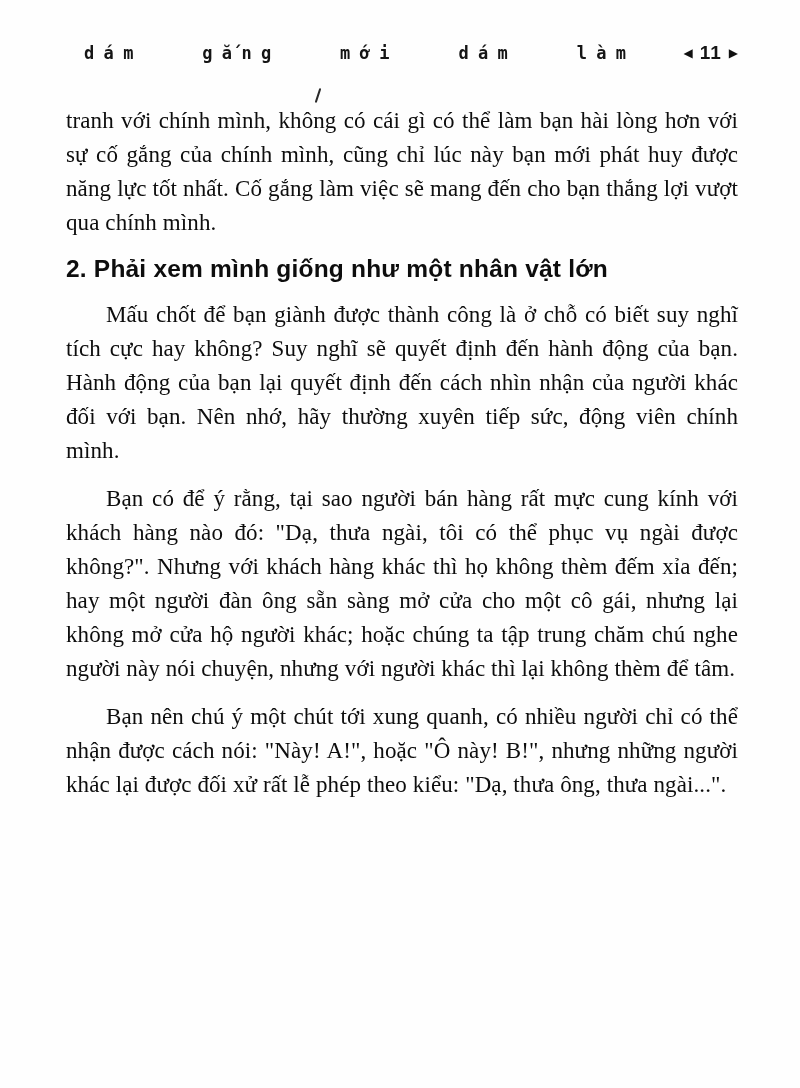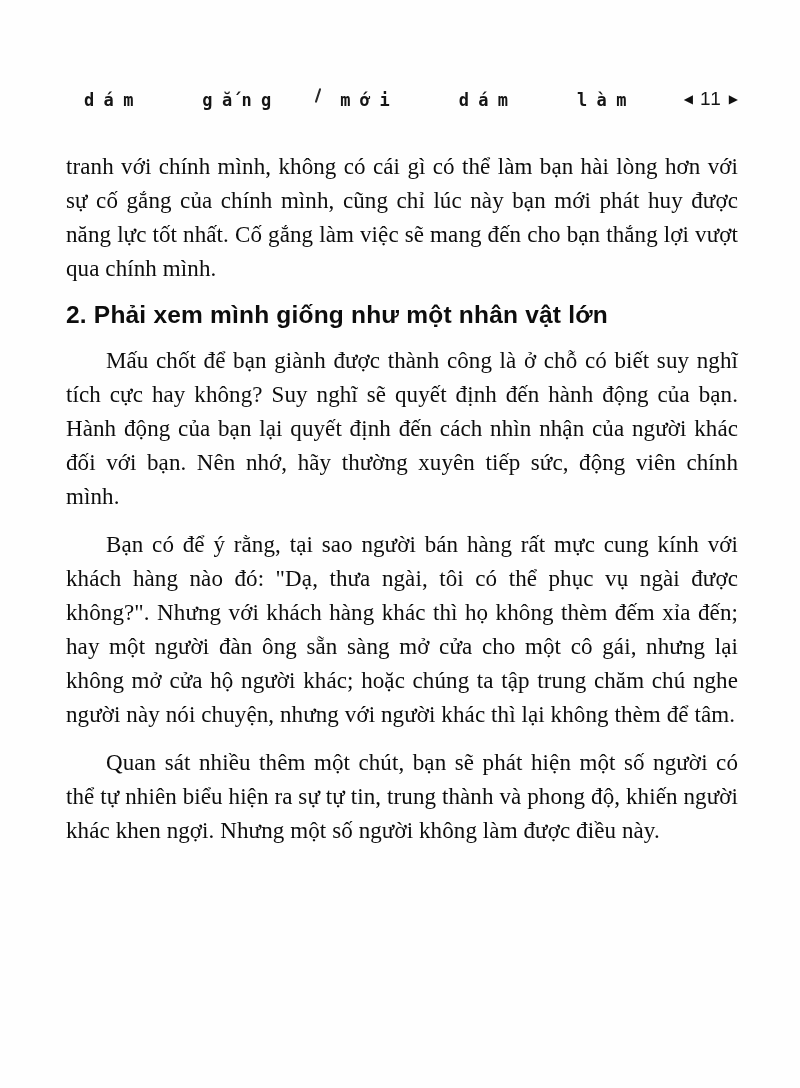--- a/index.html
+++ b/index.html
@@ -14,23 +14,23 @@
     margin: 0 auto;
     background: #fefefe;
     color: #0d0d0d;
     overflow: hidden;
     box-sizing: border-box;
   }
 
   
   .running-header {
     display: flex;
-    align-items: flex-end;
-    margin: 16px 62px 0 84px;
-    padding-top: 72px;
+    align-items: center;
+    margin: 0 62px 0 84px;
+    padding-top: 42px;
     font-family: "DejaVu Sans Mono", "Liberation Mono", monospace;
     font-weight: bold;
     font-size: 17px;
     color: #151515;
   }
   .running-title {
     flex: 1;
     display: flex;
     justify-content: space-between;
     margin-right: 48px;
@@ -46,21 +46,21 @@
     white-space: nowrap;
   }
   .page-indicator .arrow {
     font-family: "DejaVu Sans", sans-serif;
     font-size: 12px;
     line-height: 1;
     color: #101010;
   }
   .page-indicator .num {
     font-family: "Liberation Sans", sans-serif;
-    font-weight: normal;
+    font-weight: bold;
     font-size: 19px;
     letter-spacing: 1px;
   }
 
   
   .scan-artifact {
     position: absolute;
     left: 317px;
     top: 88px;
     width: 2px;
@@ -118,16 +118,16 @@
 
   <div class="scan-artifact"></div>
 
   <div class="content">
     <p>tranh với chính mình, không có cái gì có thể làm bạn hài lòng hơn với sự cố gắng của chính mình, cũng chỉ lúc này bạn mới phát huy được năng lực tốt nhất. Cố gắng làm việc sẽ mang đến cho bạn thắng lợi vượt qua chính mình.</p>
 
     <p class="section-heading">2. Phải xem mình giống như một nhân vật lớn</p>
 
     <p class="indent">Mấu chốt để bạn giành được thành công là ở chỗ có biết suy nghĩ tích cực hay không? Suy nghĩ sẽ quyết định đến hành động của bạn. Hành động của bạn lại quyết định đến cách nhìn nhận của người khác đối với bạn. Nên nhớ, hãy thường xuyên tiếp sức, động viên chính mình.</p>
     <p class="indent">Bạn có để ý rằng, tại sao người bán hàng rất mực cung kính với khách hàng nào đó: "Dạ, thưa ngài, tôi có thể phục vụ ngài được không?". Nhưng với khách hàng khác thì họ không thèm đếm xỉa đến; hay một người đàn ông sẵn sàng mở cửa cho một cô gái, nhưng lại không mở cửa hộ người khác; hoặc chúng ta tập trung chăm chú nghe người này nói chuyện, nhưng với người khác thì lại không thèm để tâm.</p>
-    <p class="indent">Quan sát nhiều thêm một chút, bạn sẽ phát hiện một số người có thể tự nhiên biểu hiện ra sự tự tin, trung thành và phong độ, khiến người khác khen ngợi. Nhưng một số người không làm được điều này.</p>
+    <p class="indent">Bạn nên chú ý một chút tới xung quanh, có nhiều người chỉ có thể nhận được cách nói: "Này! A!", hoặc "Ô này! B!", nhưng những người khác lại được đối xử rất lễ phép theo kiểu: "Dạ, thưa ông, thưa ngài...".</p>
   </div>
 
 </div>
 
 </body></html>

